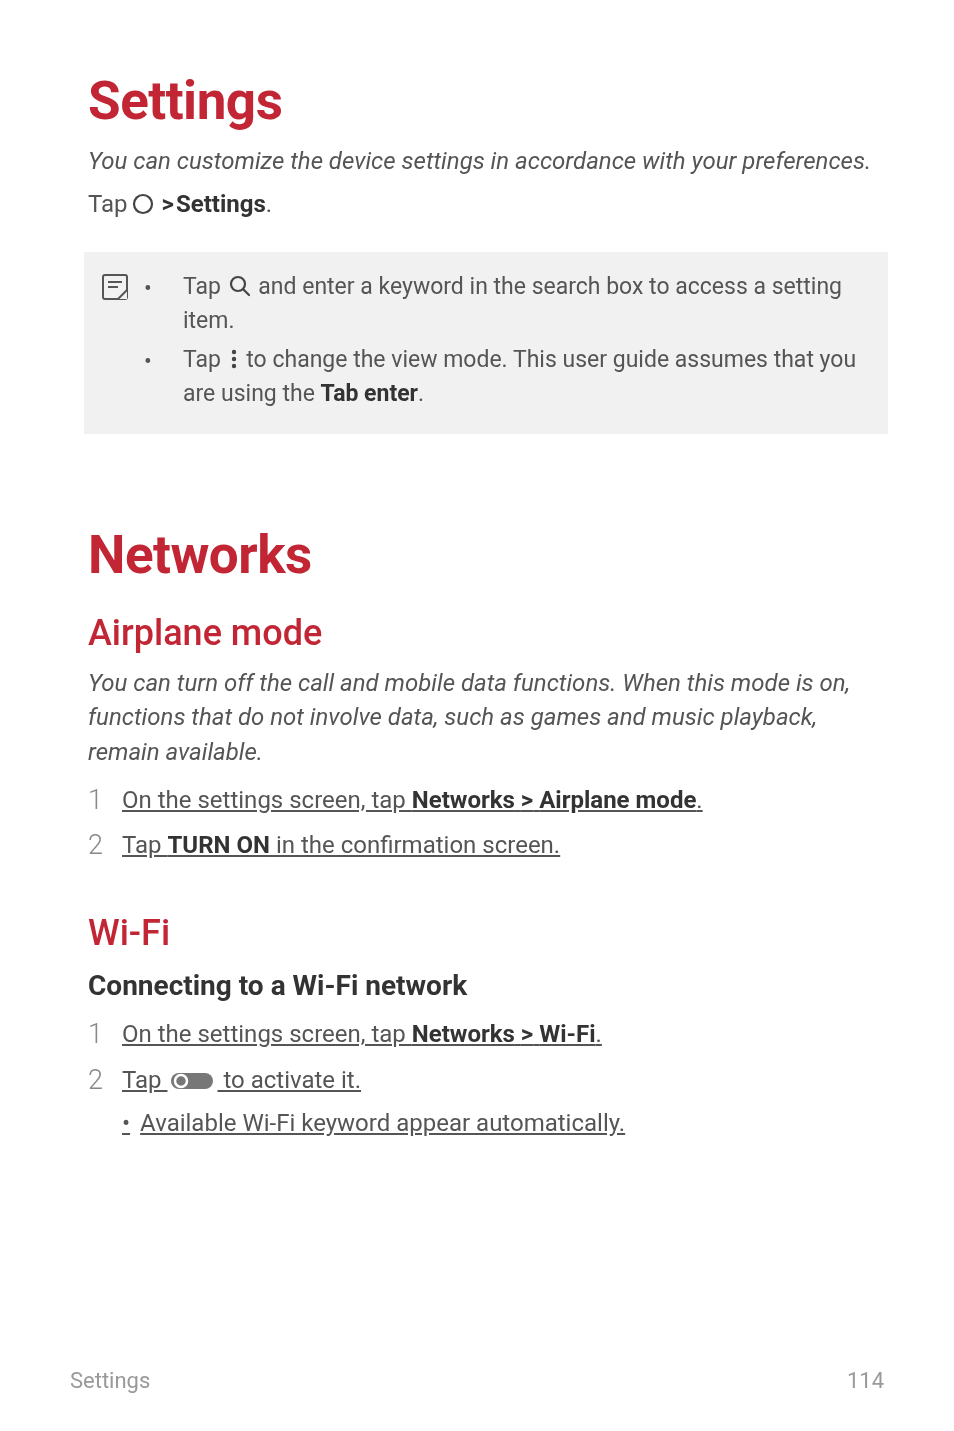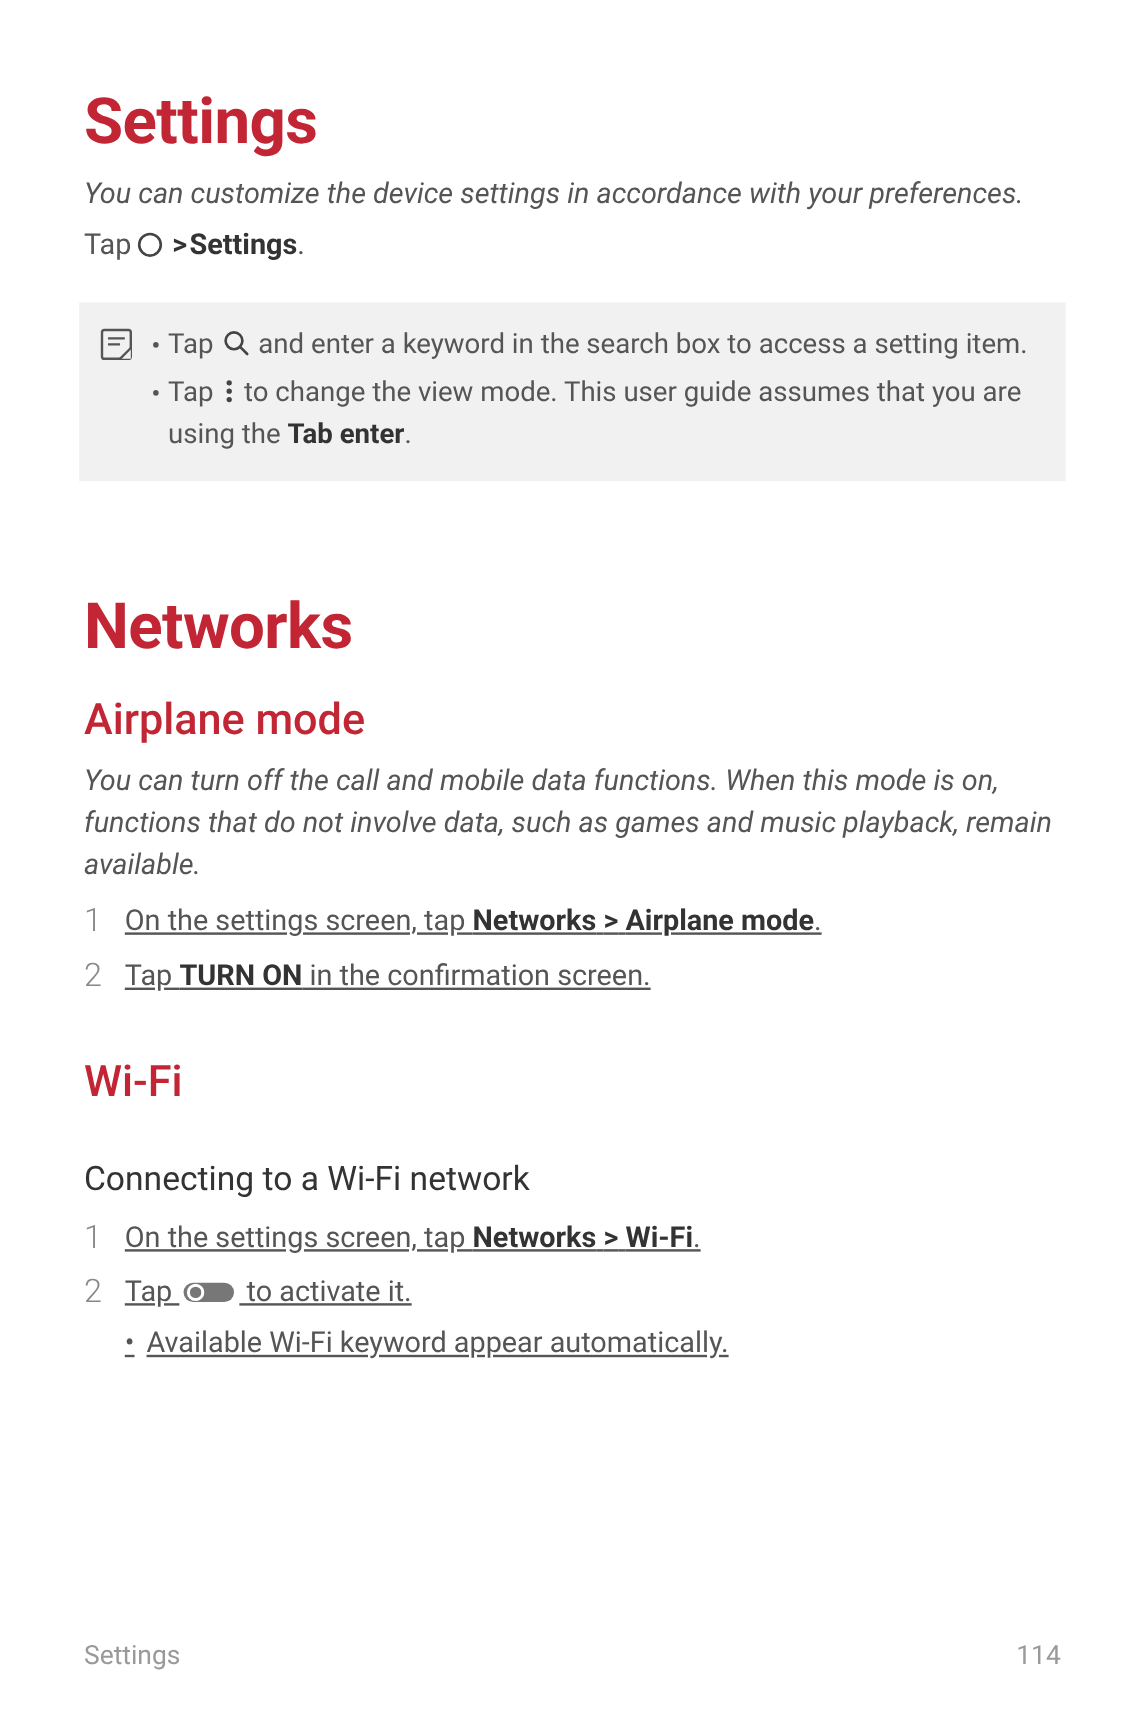--- a/index.html
+++ b/index.html
@@ -9,21 +9,21 @@
     }
     body {
       font-family: -apple-system, BlinkMacSystemFont, "Segoe UI", Roboto, Helvetica, Arial, sans-serif;
       background: #fff;
       width: 954px;
       height: 1431px;
       position: relative;
       color: #3a3a3a;
     }
     .page {
-      padding: 70px 70px 40px 70px;
+      padding: 70px 70px 40px 88px;
       height: 100%;
       position: relative;
     }
     .h1 {
       font-size: 53px;
       font-weight: 700;
       color: #c22635;
       margin-bottom: 12px;
       letter-spacing: -0.5px;
     }
@@ -81,20 +81,21 @@
     }
     .note-list li .dot {
       flex-shrink: 0;
       width: 6px;
       text-align: center;
       margin-top: 2px;
     }
     .note-list li .li-content {
       flex: 1;
       display: inline;
+      margin-left: 25px;
     }
     .inline-svg {
       display: inline-block;
       vertical-align: -3px;
       margin: 0 2px;
     }
     .h1-networks {
       font-size: 53px;
       font-weight: 700;
       color: #c22635;
@@ -106,23 +107,23 @@
       font-size: 36px;
       font-weight: 500;
       color: #c22635;
       margin-bottom: 12px;
     }
     .h2-wifi {
       margin-top: 48px;
     }
     .h3 {
       font-size: 28px;
-      font-weight: 400;
+      font-weight: 700;
       color: #333;
-      margin-top: 44px;
+      margin-top: 15px;
       margin-bottom: 14px;
     }
     .ol {
       list-style: none;
       margin-top: 12px;
     }
     .ol li {
       display: flex;
       gap: 14px;
       font-size: 24px;

